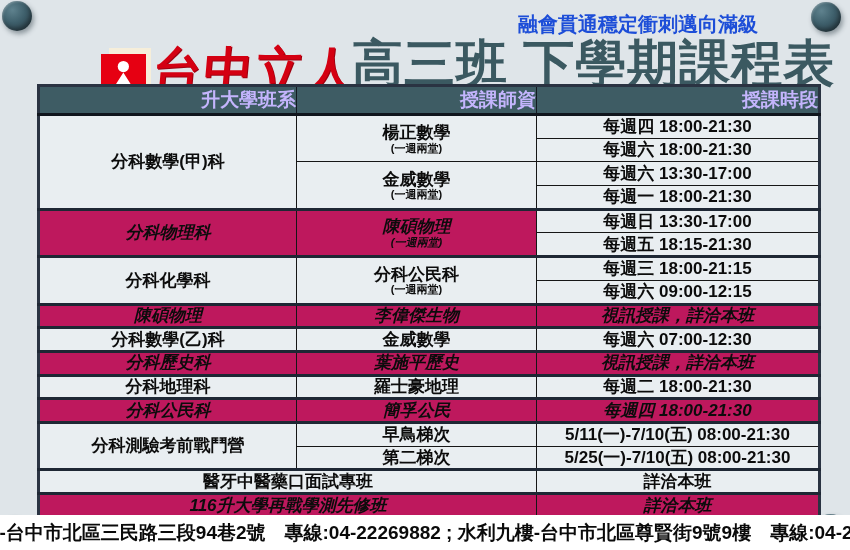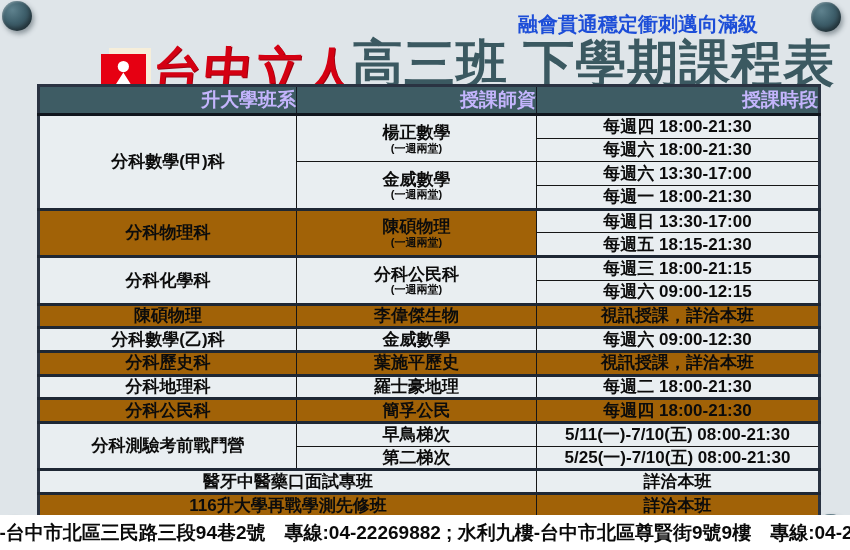--- a/index.html
+++ b/index.html
@@ -50,21 +50,21 @@
   table.schedule th{
     background:#3e5c64;color:#c4b5fd;font-size:19px;font-weight:700;
     border:1.5px solid #141a22;border-bottom:3px solid #10151d;padding:0;text-align:right;
   }
   table.schedule td{
     border:1.5px solid #161616;padding:0 2px;text-align:center;vertical-align:middle;
     color:#0c0c0c;
   }
   tr.group-start td{border-top:3px solid #1e2734;}
   td.shade-light{background:#e9eef1;}
-  td.shade-dark{background:#a16207;}
+  td.shade-dark{background:#be185d;font-style:italic;}
   .cell-main{font-size:17px;font-weight:700;line-height:1.15;}
   .cell-sub{font-size:11px;font-weight:700;line-height:1.05;}
 
   
   .footer-bar{
     position:absolute;left:0;top:515px;width:850px;height:35px;background:#ffffff;
     display:flex;align-items:center;justify-content:center;
   }
   .footer-text{font-size:19px;font-weight:700;color:#0a0a0a;white-space:nowrap;}
 </style>
@@ -183,21 +183,21 @@
         </td>
       </tr>
       <tr class="group-start">
         <td class="shade-light">
           <div class="cell-main">分科數學(乙)科</div>
         </td>
         <td class="shade-light">
           <div class="cell-main">金威數學</div>
         </td>
         <td class="shade-light">
-          <div class="cell-main">每週六 09:00-12:30</div>
+          <div class="cell-main">每週六 07:00-12:30</div>
         </td>
       </tr>
       <tr class="group-start">
         <td class="shade-dark">
           <div class="cell-main">分科歷史科</div>
         </td>
         <td class="shade-dark">
           <div class="cell-main">葉施平歷史</div>
         </td>
         <td class="shade-dark">

